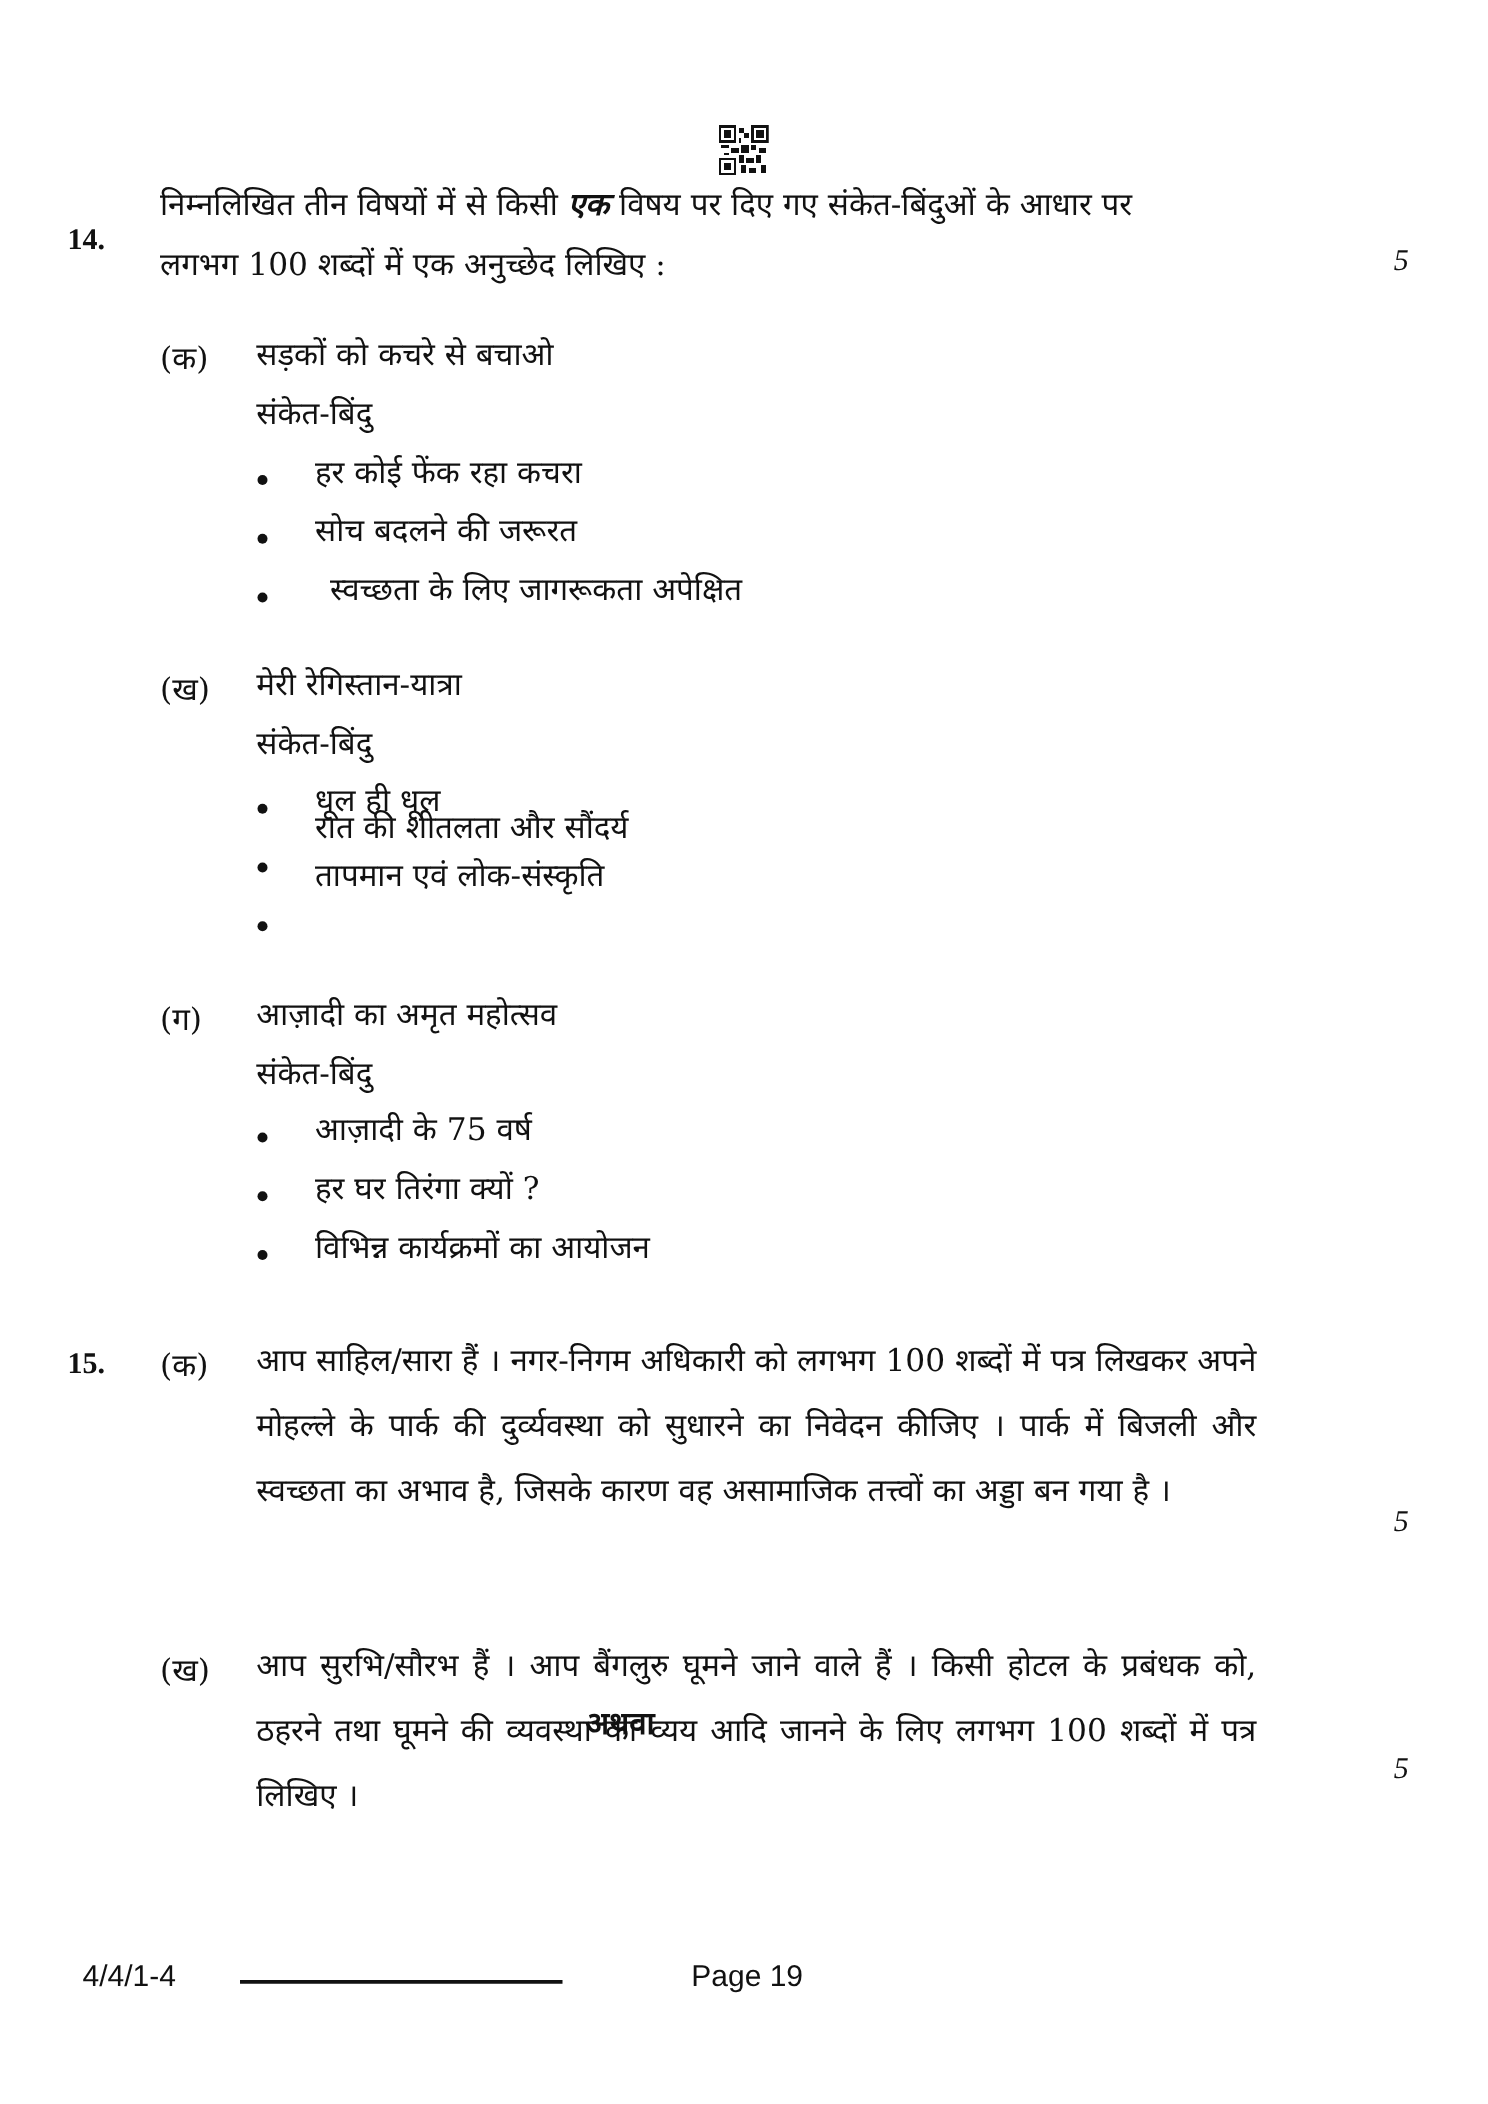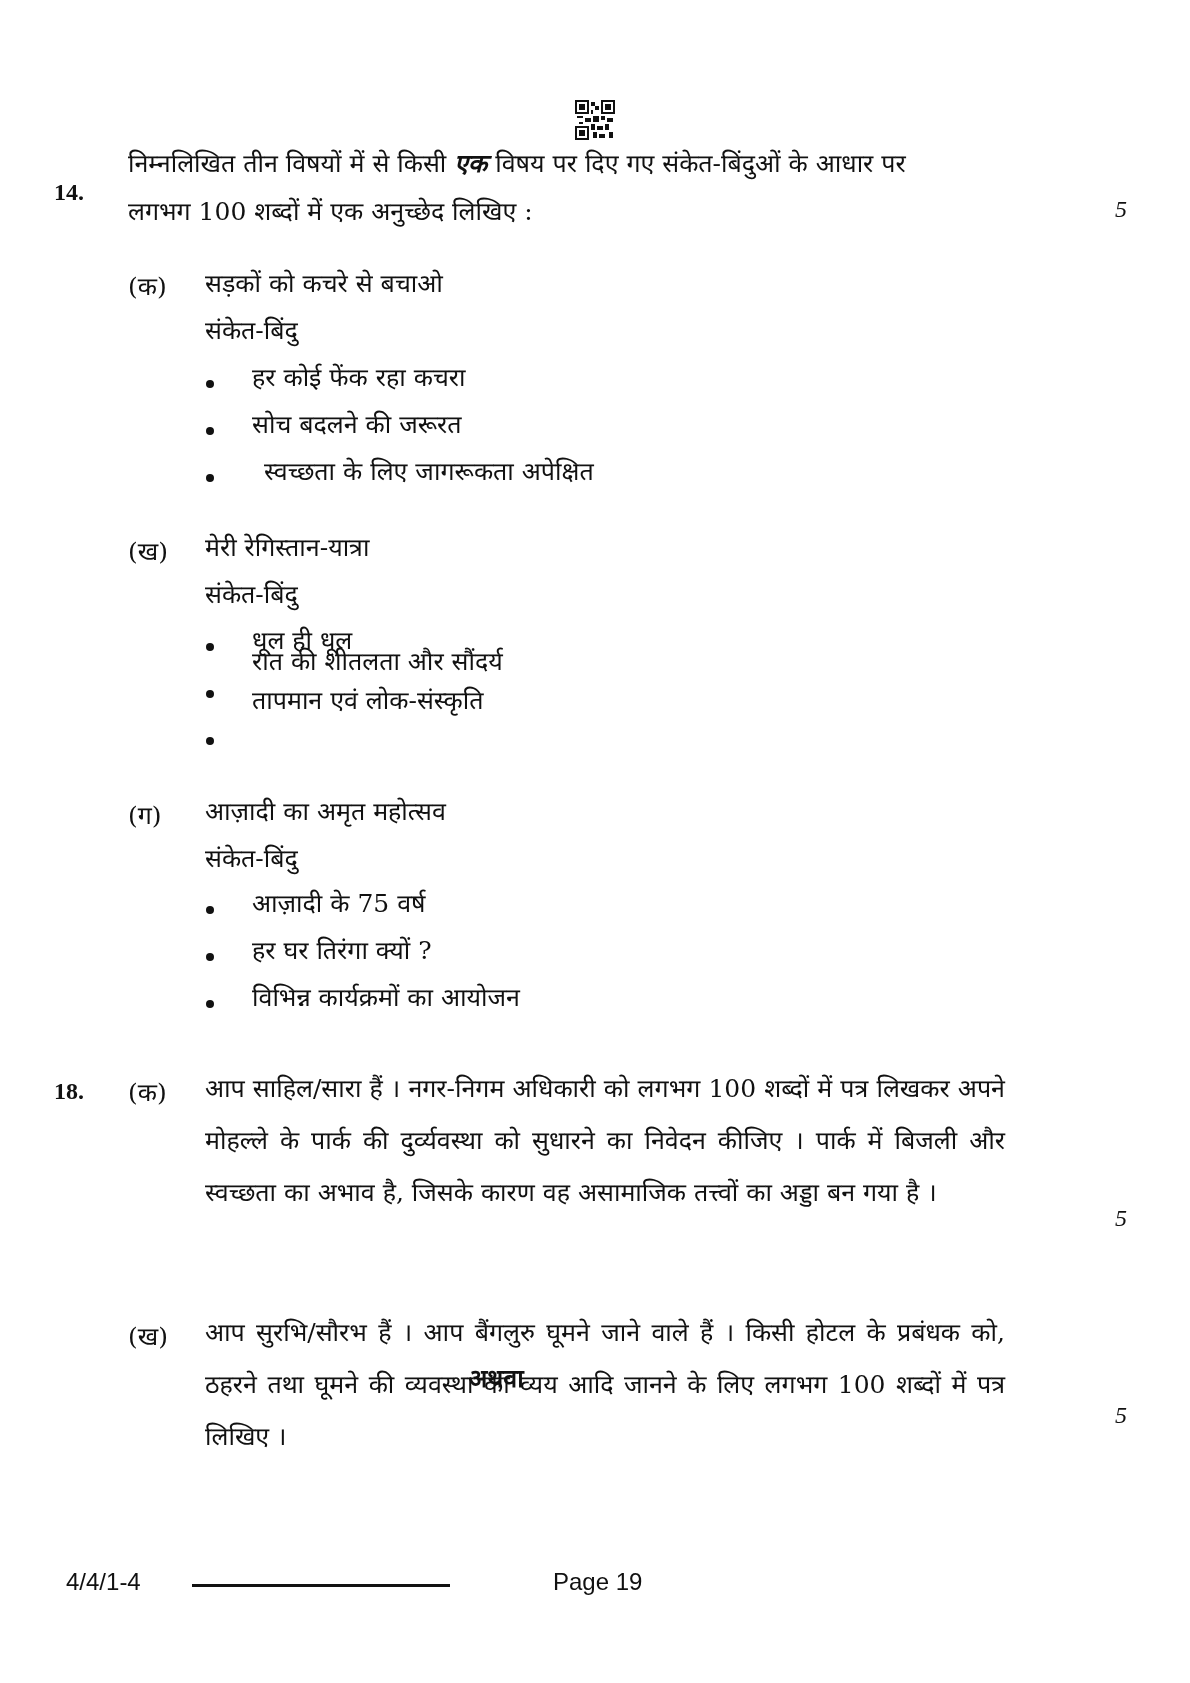--- a/index.html
+++ b/index.html
@@ -101,21 +101,21 @@
     <span class="bullet" style="left:206px; top:906px;"></span>
     <div class="abs txt" style="left:252px; top:878px;">आज़ादी के 75 वर्ष</div>
     <span class="bullet" style="left:206px; top:953px;"></span>
     <div class="abs txt" style="left:252px; top:925px;">हर घर तिरंगा क्यों ?</div>
     <span class="bullet" style="left:206px; top:1000px;"></span>
     <div class="abs txt" style="left:252px; top:972px;">विभिन्न कार्यक्रमों का आयोजन</div>
   </div>
 </section>
 
 <section>
-  <div class="abs qnum" style="left:54px; top:1078px;">18.</div>
+  <div class="abs qnum" style="left:54px; top:1078px;">15.</div>
   <div class="abs label" style="left:128px; top:1074px;">(क)</div>
   <div class="abs txt justify" style="left:205px; top:1063px; width:800px;">आप साहिल/सारा हैं । नगर-निगम अधिकारी को लगभग 100 शब्दों में पत्र लिखकर अपने मोहल्ले के पार्क की दुर्व्यवस्था को सुधारने का निवेदन कीजिए । पार्क में बिजली और स्वच्छता का अभाव है, जिसके कारण वह असामाजिक तत्त्वों का अड्डा बन गया है ।</div>
   <div class="marks" style="top:1205px;">5</div>
 
   <div class="abs athva">अथवा</div>
 
   <div class="abs label" style="left:128px; top:1318px;">(ख)</div>
   <div class="abs txt justify" style="left:205px; top:1307px; width:800px;">आप सुरभि/सौरभ हैं । आप बैंगलुरु घूमने जाने वाले हैं । किसी होटल के प्रबंधक को, ठहरने तथा घूमने की व्यवस्था का व्यय आदि जानने के लिए लगभग 100 शब्दों में पत्र लिखिए ।</div>
   <div class="marks" style="top:1402px;">5</div>
 </section>

